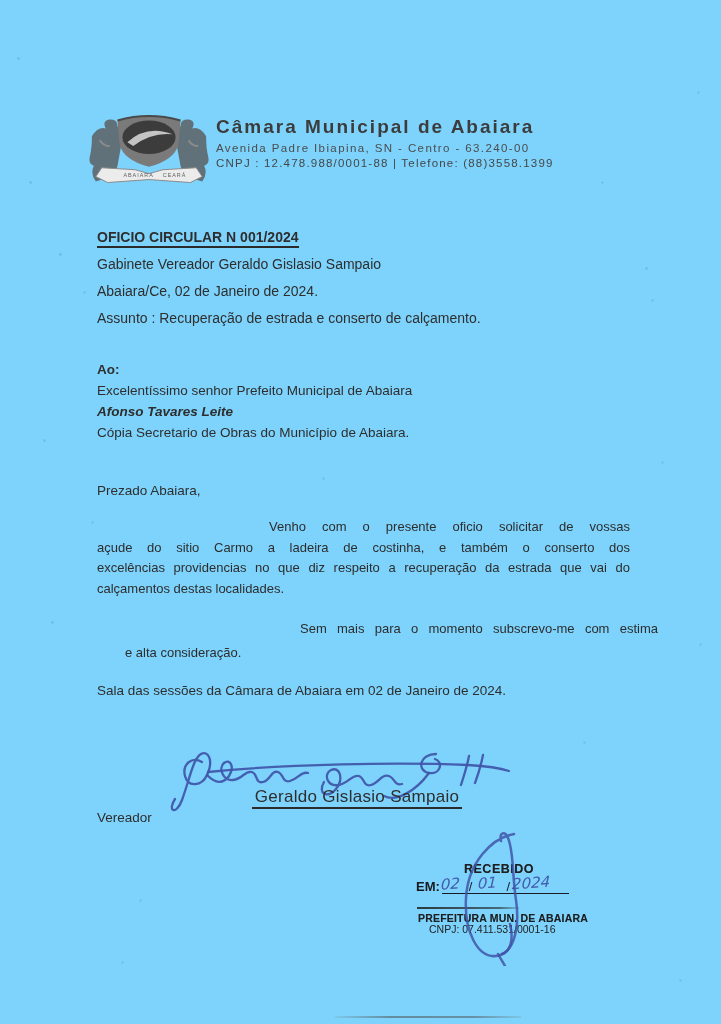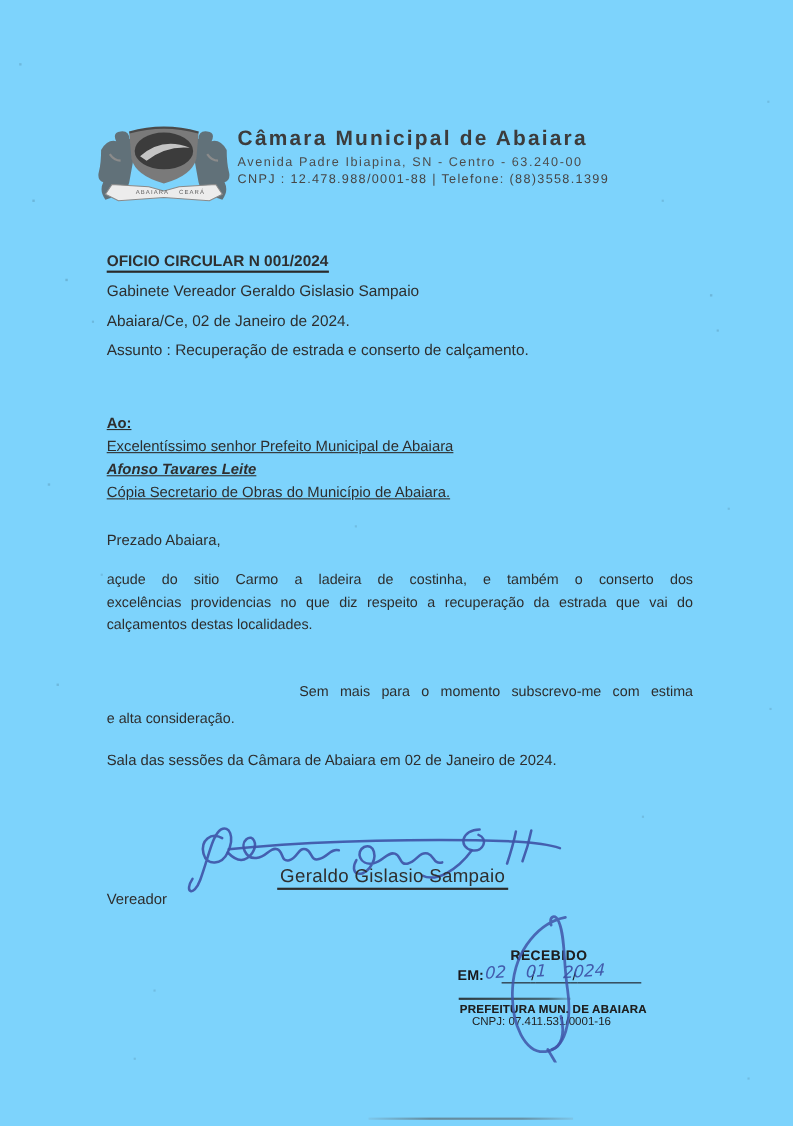--- a/index.html
+++ b/index.html
@@ -14,47 +14,47 @@
   .lh-text { position:absolute; left:216px; top:116px; }
   .lh-org  { font-size:19px; font-weight:bold; letter-spacing:2px; color:#3c3c3c; }
   .lh-addr { font-size:11.5px; letter-spacing:1.4px; color:#4c4c4c; margin-top:4px; }
   .lh-addr2{ font-size:11.5px; letter-spacing:1.2px; color:#464646; margin-top:3px; }
 
   
   .meta { position:absolute; left:97px; top:224px; font-size:14px; line-height:27px; }
   .meta-title span { font-weight:bold; border-bottom:2px solid #2a2a2a; padding-bottom:1px; }
 
   
-  .recipient { position:absolute; left:97px; top:374px; font-size:13.5px; line-height:21px;text-decoration:underline; }
+  .recipient { position:absolute; left:97px; top:359px; font-size:13.5px; line-height:21px; }
   .bold { font-weight:bold; }
   .boldital { font-weight:bold; font-style:italic; }
 
   .salutation { position:absolute; left:97px; top:483px; font-size:13.5px; }
 
   
   .para { position:absolute; left:97px; width:533px; font-size:13px; line-height:20.5px; color:#2d2d2d; }
   .p1 { top:517px; }
-  .p2 { top:617px; line-height:24px; }
+  .p2 { top:617px; line-height:24px;margin-left:28px; }
   .jline { text-align:justify; text-align-last:justify; }
   .ind1 { padding-left:172px; }
   .ind2 { padding-left:175px; }
 
   .closing { position:absolute; left:97px; top:683px; font-size:13.5px;text-align:center; }
 
   
   .sig-svg { position:absolute; left:168px; top:744px; width:345px; height:74px; }
   .sig-svg path, .loop-svg path { fill:none; stroke:var(--ink,#3f55a8); stroke-width:2.3; stroke-linecap:round; opacity:.92; }
   .sig-name { position:absolute; left:97px; top:787px; width:520px; text-align:center; font-size:17px; font-weight:normal; letter-spacing:.3px; }
   .sig-name span { border-bottom:2px solid #2b2b2b; padding:0 3px 1px; }
   .sig-role { position:absolute; left:97px; top:810px; width:520px; text-align:left; font-size:13.5px; }
 
   
   .stamp-received { position:absolute; left:464px; top:862px; font-size:12.5px; font-weight:bold; letter-spacing:.5px; color:#1f1f1f; text-shadow:0 0 .5px rgba(0,0,0,.4); }
   .stamp-emrow { position:absolute; left:416px; top:879px; height:16px; font-size:13px; color:#18181c; white-space:nowrap; }
-  .stamp-emrow .em { font-weight:bold; margin-right:16px; }
+  .stamp-emrow .em { font-weight:bold; margin-right:2px; }
   .blank { display:inline-block; border-bottom:1.6px solid #1a1a22; height:14px; vertical-align:bottom; }
   .b1 { width:26px; } .b2 { width:32px; } .b3 { width:58px; }
   .slash { display:inline-block; border-bottom:1.6px solid #1a1a22; height:14px; vertical-align:bottom; padding:0 1px; }
   .hand { position:absolute; font-family:"DejaVu Sans", sans-serif; font-style:italic; font-size:15px; color:var(--ink,#3f55a8); transform:rotate(-4deg) skewX(-6deg); opacity:.95; }
   .hd-day { left:441px; top:875px; }
   .hd-month { left:478px; top:874px; }
   .hd-year { left:512px; top:874px; }
   .stamp-sep { position:absolute; left:417px; top:907px; width:102px; height:2px;
     background:linear-gradient(90deg, rgba(30,30,30,.85), rgba(30,30,30,.6) 80%, rgba(30,30,30,.15)); }
   .stamp-org { position:absolute; left:418px; top:912px; font-size:10.5px; font-weight:bold; color:#1e1e1e; letter-spacing:.2px; text-shadow:0 0 .4px rgba(0,0,0,.35); }
@@ -113,20 +113,21 @@
   <div class="recipient">
     <div class="bold">Ao:</div>
     <div>Excelentíssimo senhor Prefeito Municipal de Abaiara</div>
     <div class="boldital">Afonso Tavares Leite</div>
     <div>Cópia Secretario de Obras do Município de Abaiara.</div>
   </div>
 
   <div class="salutation">Prezado Abaiara,</div>
 
   <div class="para p1">
+    <div class="jline ind1">Venho com o presente oficio solicitar de vossas</div>
     <div class="jline">açude do sitio Carmo a ladeira de costinha, e também o conserto dos</div>
     <div class="jline">excelências providencias no que diz respeito a recuperação da estrada que vai do</div>
     <div>calçamentos destas localidades.</div>
   </div>
 
   <div class="para p2">
     <div class="jline ind2">Sem mais para o momento subscrevo-me com estima</div>
     <div>e alta consideração.</div>
   </div>
 

